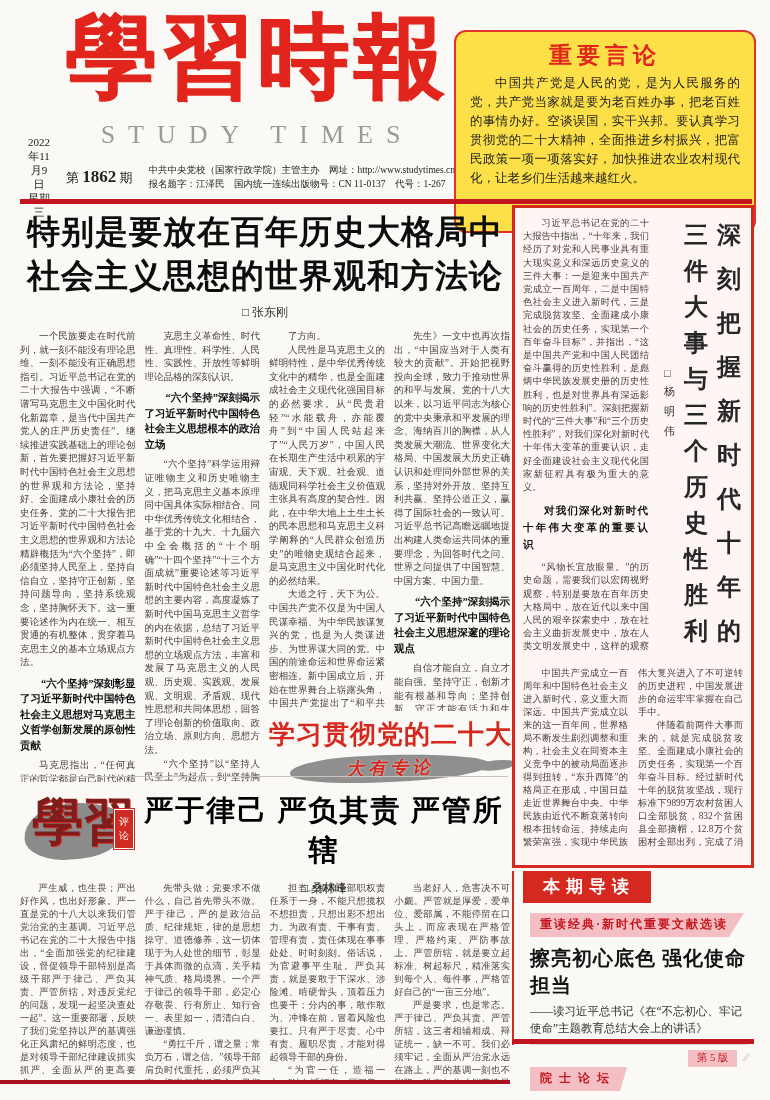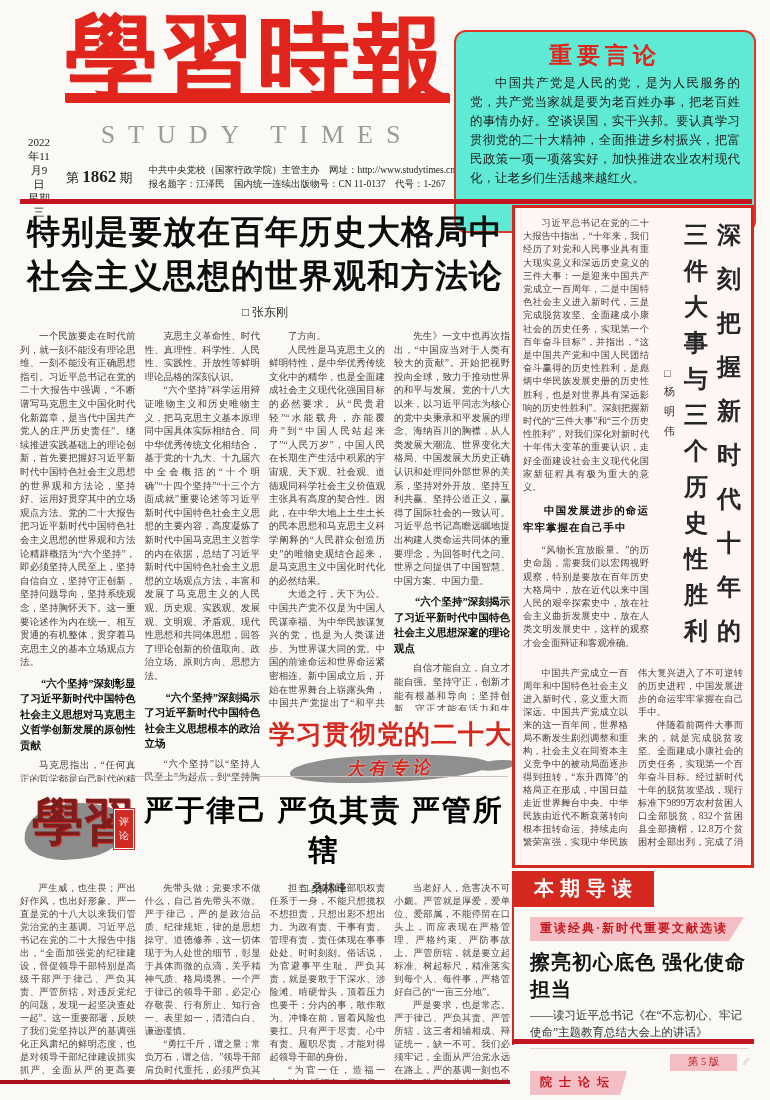--- a/index.html
+++ b/index.html
@@ -4,34 +4,34 @@
 <style>
   html,body{margin:0;padding:0;}
   body{background:#e8e6e2;}
   .page{position:relative;width:770px;height:1100px;margin:0 auto;background:#fbf9f6;overflow:hidden;
         font-family:"Liberation Serif","DejaVu Serif",serif;color:#333;}
   [data-name]{box-sizing:border-box;}
 
   
   .masthead-cn{position:absolute;left:62px;top:8px;width:390px;text-align:center;
     font-size:92px;line-height:1.08;font-weight:bold;color:#e2251c;letter-spacing:4px;
-    font-family:"Liberation Serif","DejaVu Serif",serif;text-shadow:1px 1px 0 #e2251c;text-decoration:underline;}
+    font-family:"Liberation Serif","DejaVu Serif",serif;text-shadow:1px 1px 0 #e2251c;}
   .masthead-en{position:absolute;left:62px;top:120px;width:390px;text-align:center;
     font-size:26px;letter-spacing:13px;color:#9a9a9a;font-family:"Liberation Serif","DejaVu Serif",serif;}
   .info-bar{position:absolute;left:22px;top:156px;width:430px;height:42px;display:flex;align-items:center;}
   .info-sep{width:1px;height:28px;background:#888;margin:0 8px;}
   .date-block{font-size:11px;color:#222;text-align:center;line-height:14px;padding-left:6px;}
   .issue-no{font-size:13px;color:#222;white-space:nowrap;}
   .issue-no b{font-size:17px;font-family:"Liberation Serif",serif;}
   .pub-lines{font-size:9.5px;color:#222;line-height:14px;white-space:nowrap;}
   .red-rule{position:absolute;left:20px;top:199px;width:732px;height:5px;background:#c41420;}
 
   
   .quote-box{position:absolute;left:454px;top:30px;width:302px;height:203px;
-    border:2px solid #e23429;border-radius:12px;background:#5eead4;padding:8px 14px;}
+    border:2px solid #e23429;border-radius:12px;background:#fde047;padding:8px 14px;}
   .quote-title{text-align:center;font-size:23px;font-weight:bold;color:#e2251c;letter-spacing:5px;
     font-family:"Liberation Sans","DejaVu Sans",sans-serif;}
   .quote-body{margin-top:3px;font-size:12.5px;line-height:19px;text-align:justify;text-indent:2em;color:#222;}
 
   
   .ma{position:absolute;left:20px;top:210px;width:490px;}
   .ma-title{font-family:"Liberation Sans","DejaVu Sans",sans-serif;font-weight:bold;
     font-size:33px;line-height:1.32;text-align:center;color:#0d0d0d;letter-spacing:1px;}
   .ma-byline{text-align:center;font-size:12px;color:#333;margin-top:7px;}
   .ma-body{margin-top:9px;display:flex;gap:9px;height:452px;}
@@ -63,31 +63,31 @@
   .rbox-titlearea{flex:1;display:flex;flex-direction:row-reverse;justify-content:flex-start;gap:9px;padding:2px 2px 0 0;}
   .vline{display:flex;flex-direction:column;justify-content:space-between;height:428px;
     font-size:24px;font-weight:bold;color:#262626;font-family:"Liberation Serif","DejaVu Serif",serif;}
   .vline span{display:block;text-align:center;}
   .vauthor{display:flex;flex-direction:column;gap:5px;margin-top:148px;font-size:11px;color:#333;font-weight:normal;}
   .rbox-bottom{margin-top:14px;height:192px;overflow:hidden;column-count:2;column-gap:10px;
     font-size:9.3px;line-height:13px;text-align:justify;color:#46423d;}
 
   
   .digest{position:absolute;left:512px;top:871px;width:242px;height:174px;border-left:2px solid #cf2b22;}
-  .digest-tab{display:inline-block;background:#d5281e;color:#fff;
-    font-family:"Liberation Sans","DejaVu Sans",sans-serif;font-weight:bold;font-size:20px;
+  .digest-tab{display:inline-block;margin-left:9px;background:#d5281e;color:#fff;
+    font-family:"Liberation Sans","DejaVu Sans",sans-serif;font-weight:bold;font-size:17px;
     letter-spacing:6px;padding:4px 16px 5px 20px;}
   .digest-items{margin:10px 6px 0 16px;}
   .digest-tag{display:inline-block;background:#f3bfc4;color:#c5161d;font-weight:bold;font-size:12px;
     letter-spacing:2px;padding:3px 16px 4px 10px;clip-path:polygon(0 0,100% 0,93% 100%,0 100%);}
   .digest-title{font-size:20px;font-weight:bold;color:#141414;letter-spacing:1px;margin:8px 0 4px;
     font-family:"Liberation Serif","DejaVu Serif",serif;}
   .digest-sub{font-size:11.5px;line-height:17px;color:#333;}
   .digest-pagerow{border-top:1px solid #e3d4d0;margin-top:7px;padding-top:2px;text-align:right;}
-  .digest-page{display:inline-block;background:#f3bfc4;color:#c01a20;font-size:10.5px;padding:1px 18px 2px;}
+  .digest-page{display:inline-block;background:#f3bfc4;color:#c01a20;font-size:10.5px;padding:1px 9px 2px;}
   .digest-slash{color:#caa3a3;font-size:11px;margin-left:3px;}
   .digest-rule{position:absolute;left:512px;top:1039px;width:242px;height:5px;background:#c41420;}
 
   
   .comm{position:absolute;left:20px;top:783px;width:490px;}
   .comm-header{position:relative;height:82px;}
   .comm-logo{position:absolute;left:4px;top:4px;width:112px;height:72px;}
   .comm-logo-brush{position:absolute;left:0;top:8px;width:104px;height:56px;background:#8b8b8b;
     border-radius:48% 60% 52% 46%/62% 48% 60% 46%;transform:rotate(-5deg);}
   .comm-logo-cn{position:absolute;left:8px;top:2px;font-size:51px;font-weight:bold;color:#7f1d1d;
@@ -142,28 +142,28 @@
   <div class="red-rule" data-name="masthead-red-rule"></div>
 
   <div class="ma" data-name="main-article">
     <div class="ma-title" data-name="main-article-headline">
       <div>特别是要放在百年历史大格局中</div>
       <div>社会主义思想的世界观和方法论</div>
     </div>
     <div class="ma-byline" data-name="main-article-byline">□ 张东刚</div>
     <div class="ma-body" data-name="main-article-body">
       <div class="ma-col" data-name="article-column">
-          <p class="para s-n" data-name="paragraph">一个民族要走在时代前列，就一刻不能没有理论思维、一刻不能没有正确思想指引。习近平总书记在党的二十大报告中强调，“不断谱写马克思主义中国化时代化新篇章，是当代中国共产党人的庄严历史责任”。继续推进实践基础上的理论创新，首先要把握好习近平新时代中国特色社会主义思想的世界观和方法论，坚持好、运用好贯穿其中的立场观点方法。党的二十大报告把习近平新时代中国特色社会主义思想的世界观和方法论精辟概括为“六个坚持”，即必须坚持人民至上，坚持自信自立，坚持守正创新，坚持问题导向，坚持系统观念，坚持胸怀天下。这一重要论述作为内在统一、相互贯通的有机整体，贯穿着马克思主义的基本立场观点方法。</p>
+          <p class="para s-n" data-name="paragraph">一个民族要走在时代前列，就一刻不能没有理论思维、一刻不能没有正确思想指引。习近平总书记在党的二十大报告中强调，“不断谱写马克思主义中国化时代化新篇章，是当代中国共产党人的庄严历史责任”。继续推进实践基础上的理论创新，首先要把握好习近平新时代中国特色社会主义思想的世界观和方法论，坚持好、全面建成小康社会的历史任务。党的二十大报告把习近平新时代中国特色社会主义思想的世界观和方法论精辟概括为“六个坚持”，即必须坚持人民至上，坚持自信自立，坚持守正创新，坚持问题导向，坚持系统观念，坚持胸怀天下。这一重要论述作为内在统一、相互贯通的有机整体，贯穿着马克思主义的基本立场观点方法。</p>
           <p class="para s-b" data-name="paragraph">“六个坚持”深刻彰显了习近平新时代中国特色社会主义思想对马克思主义哲学创新发展的原创性贡献</p>
           <p class="para s-n" data-name="paragraph">马克思指出，“任何真正的哲学都是自己时代的精神上的精华”。哲学是关于自然界、人类社会和人的思维领域发展规律的认识，是关于自然知识和社会知识的概括和总结，是关于世界观和方法论的知识体系。认真学习领会和实践运用“六个坚持”，不仅关系到对习近平新时代中国特色社会主义思想本身的整体把握，而且关系到对马克思主义中国化时代化历史进程及</p>
         </div>
       <div class="ma-col" data-name="article-column">
           <p class="para s-n" data-name="paragraph">克思主义革命性、时代性、真理性、科学性、人民性、实践性、开放性等鲜明理论品格的深刻认识。</p>
+          <p class="para s-b" data-name="paragraph">“六个坚持”深刻揭示了习近平新时代中国特色社会主义思想根本的政治立场</p>
           <p class="para s-n" data-name="paragraph">“六个坚持”科学运用辩证唯物主义和历史唯物主义，把马克思主义基本原理同中国具体实际相结合、同中华优秀传统文化相结合，基于党的十九大、十九届六中全会概括的“十个明确”“十四个坚持”“十三个方面成就”重要论述等习近平新时代中国特色社会主义思想的主要内容，高度凝炼了新时代中国马克思主义哲学的内在依据，总结了习近平新时代中国特色社会主义思想的立场观点方法，丰富和发展了马克思主义的人民观、历史观、实践观、发展观、文明观、矛盾观、现代性思想和共同体思想，回答了理论创新的价值取向、政治立场、原则方向、思想方法。</p>
-          <p class="para s-b" data-name="paragraph">“六个坚持”深刻揭示了习近平新时代中国特色社会主义思想根本的政治立场</p>
           <p class="para s-n" data-name="paragraph">“六个坚持”以“坚持人民至上”为起点，到“坚持胸怀天下”为终点，贯穿其中的不仅是中国共产党从百年奋斗的重大成就中积累总结出来的历史经验，更是中国共产党人集体智慧的结晶，鲜明彰显了习近平新时代中国特色社会主义思想的根本政治立场，科学回答了“中国化时代化的马克思主义为什么行”的历史命题。</p>
         </div>
       <div class="ma-right-half" data-name="article-right-half">
         <div class="ma-right-cols">
           <div class="ma-col" data-name="article-column">
               <p class="para s-n" data-name="paragraph">了方向。</p>
               <p class="para s-n" data-name="paragraph">人民性是马克思主义的鲜明特性，是中华优秀传统文化中的精华，也是全面建成社会主义现代化强国目标的必然要求。从“民贵君轻”“水能载舟，亦能覆舟”到“中国人民站起来了”“人民万岁”，中国人民在长期生产生活中积累的宇宙观、天下观、社会观、道德观同科学社会主义价值观主张具有高度的契合性。因此，在中华大地上土生土长的民本思想和马克思主义科学阐释的“人民群众创造历史”的唯物史观结合起来，是马克思主义中国化时代化的必然结果。</p>
               <p class="para s-n" data-name="paragraph">大道之行，天下为公。中国共产党不仅是为中国人民谋幸福、为中华民族谋复兴的党，也是为人类谋进步、为世界谋大同的党。中国的前途命运和世界命运紧密相连。新中国成立后，开始在世界舞台上崭露头角，中国共产党提出了“和平共处五项原则”，1956年毛泽东在《纪念孙中山</p>
             </div>
           <div class="ma-col" data-name="article-column">
@@ -180,21 +180,21 @@
         </div>
       </div>
     </div>
   </div>
   <div class="ma-divider" data-name="section-divider"></div>
 
   <div class="rbox" data-name="featured-article-box">
     <div class="rbox-top">
       <div class="rbox-text" data-name="featured-article-lead">
           <p class="para s-n" data-name="paragraph">习近平总书记在党的二十大报告中指出，“十年来，我们经历了对党和人民事业具有重大现实意义和深远历史意义的三件大事：一是迎来中国共产党成立一百周年，二是中国特色社会主义进入新时代，三是完成脱贫攻坚、全面建成小康社会的历史任务，实现第一个百年奋斗目标”，并指出，“这是中国共产党和中国人民团结奋斗赢得的历史性胜利，是彪炳中华民族发展史册的历史性胜利，也是对世界具有深远影响的历史性胜利”。深刻把握新时代的“三件大事”和“三个历史性胜利”，对我们深化对新时代十年伟大变革的重要认识，走好全面建设社会主义现代化国家新征程具有极为重大的意义。</p>
-          <p class="para s-rb" data-name="paragraph">中国发展进步的命运牢牢掌握在自己手中</p>
+          <p class="para s-rb" data-name="paragraph">对我们深化对新时代十年伟大变革的重要认识</p>
           <p class="para s-n" data-name="paragraph">“风物长宜放眼量。”的历史命题，需要我们以宏阔视野观察，特别是要放在百年历史大格局中，放在近代以来中国人民的艰辛探索史中，放在社会主义曲折发展史中，放在人类文明发展史中，这样的观察才会全面辩证和客观准确。</p>
         </div>
       <div class="rbox-titlearea" data-name="featured-article-title-area">
         <div class="vline" data-name="vertical-title-line1">
             <span>深</span>
             <span>刻</span>
             <span>把</span>
             <span>握</span>
             <span>新</span>
             <span>时</span>

